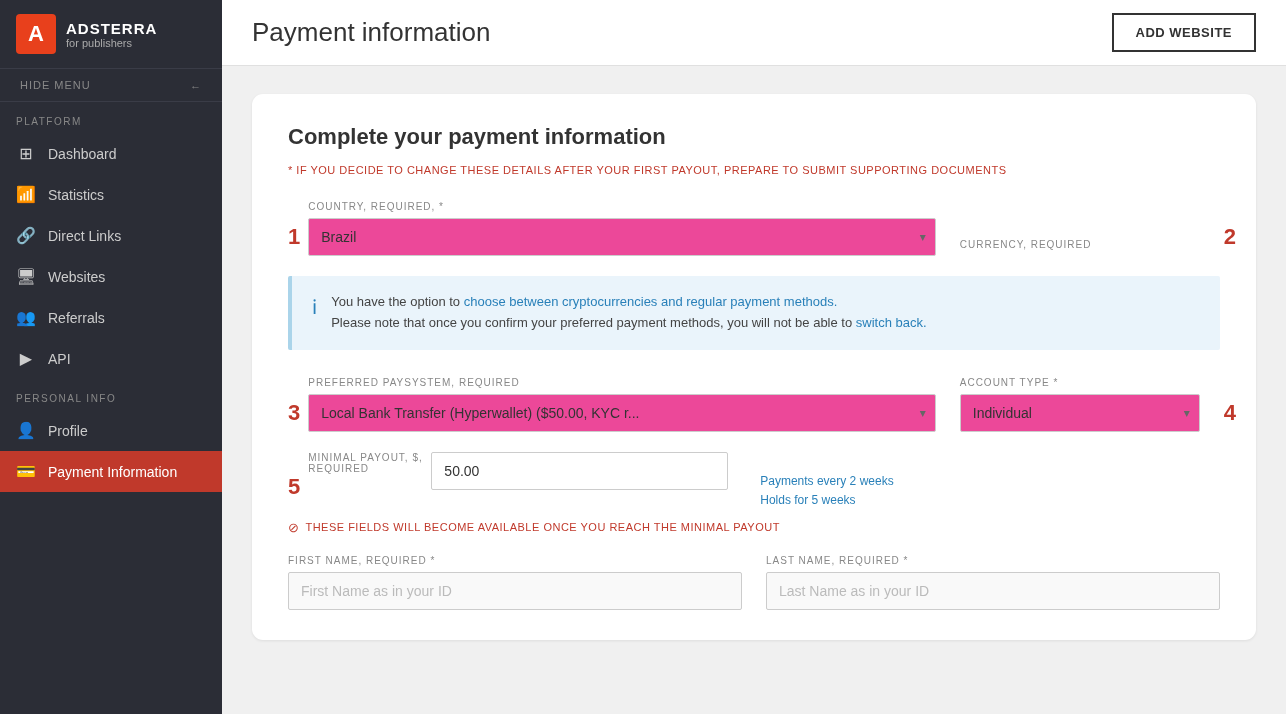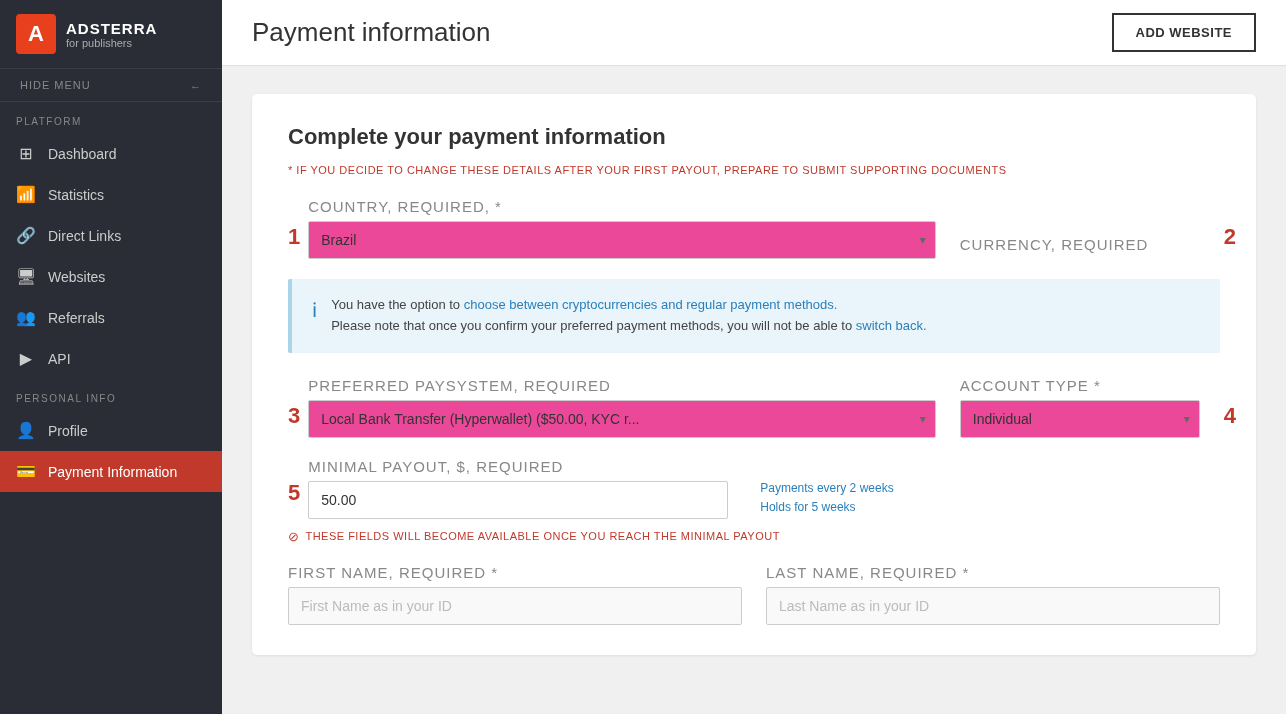--- a/index.html
+++ b/index.html
@@ -119,21 +119,21 @@
       text-transform: uppercase;
     }
 
     
     .content {
       padding: 28px 30px;
       flex: 1;
     }
     .form-card {
       background: #fff;
-      border-radius: 5px;
+      border-radius: 11px;
       padding: 30px 36px;
       box-shadow: 0 1px 3px rgba(0,0,0,0.08);
     }
     .form-card-title {
       font-size: 22px;
       font-weight: 600;
       color: #333;
       margin-bottom: 14px;
     }
     .form-warning {
@@ -150,21 +150,21 @@
       align-items: flex-end;
     }
     .form-group {
       display: flex;
       flex-direction: column;
       flex: 1;
       position: relative;
     }
     .form-group.narrow { max-width: 240px; }
     .form-label {
-      font-size: 15px;
+      font-size: 10px;
       color: #888;
       letter-spacing: 1px;
       text-transform: uppercase;
       margin-bottom: 6px;
     }
     .form-select {
       border: 1px solid #ccc;
       border-radius: 2px;
       padding: 10px 36px 10px 12px;
       font-size: 14px;
@@ -249,21 +249,21 @@
     }
 
     .minimal-payout-row {
       display: flex;
       gap: 24px;
       margin-bottom: 10px;
       align-items: flex-start;
     }
     .minimal-payout-group {
       display: flex;
-      flex-direction: column;
+      flex-direction: row;
       width: 420px;
     }
 
     .fields-notice {
       font-size: 11px;
       color: #c0392b;
       text-transform: uppercase;
       letter-spacing: 0.5px;
       margin-bottom: 20px;
       display: flex;

